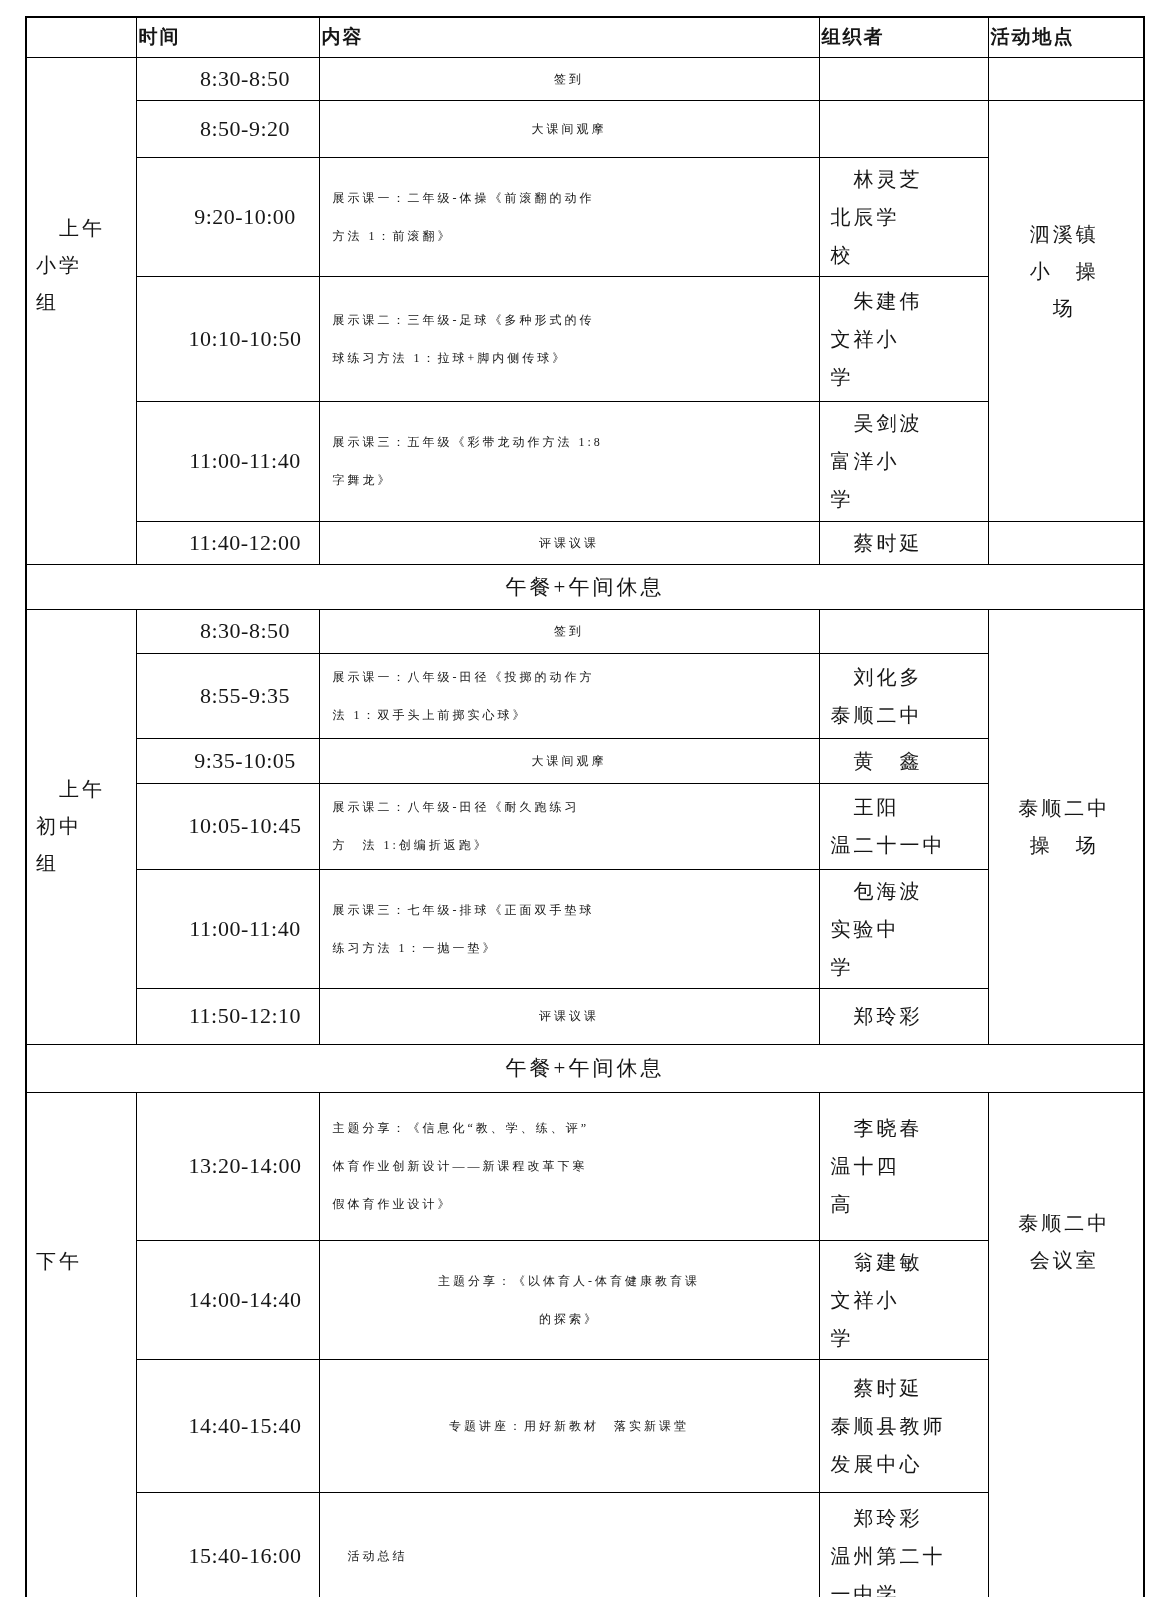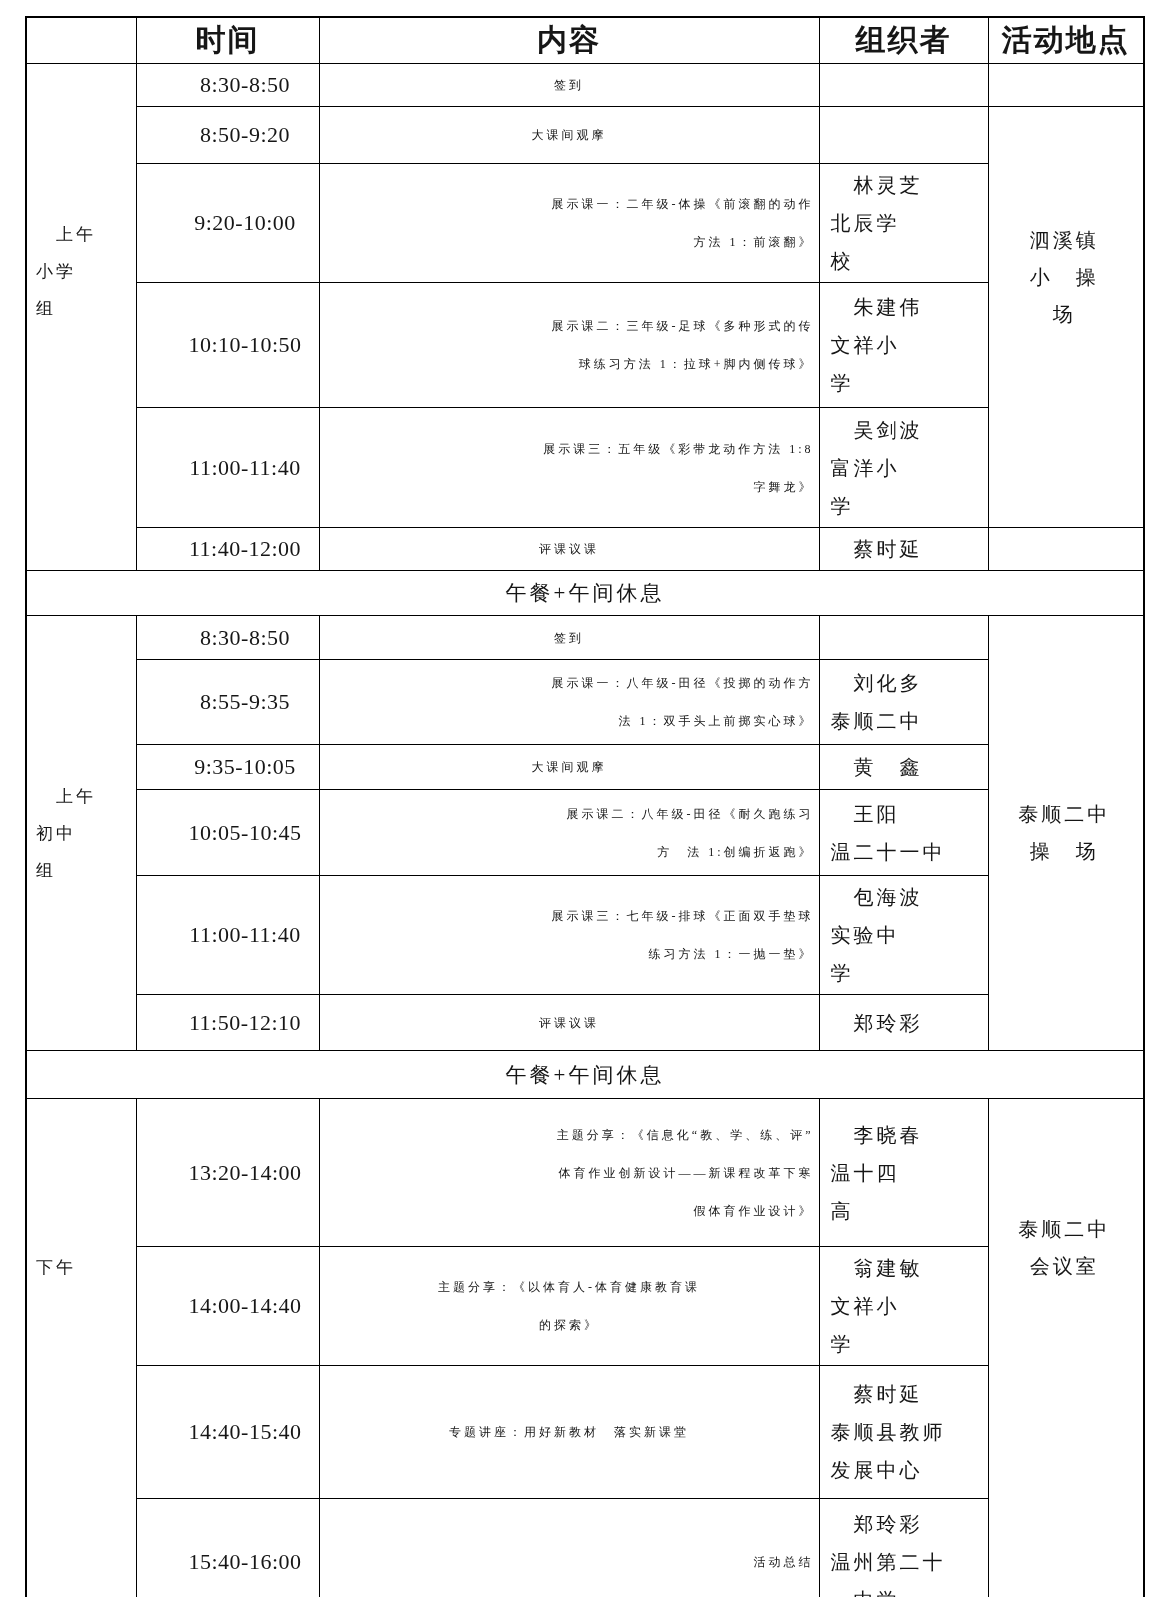--- a/index.html
+++ b/index.html
@@ -24,28 +24,27 @@
   }
   td {
     border: 1.5px solid #000;
     padding: 2px 7px;
     vertical-align: middle;
     overflow: hidden;
   }
   
   td.hdr {
     font-weight: bold;
-    font-size: 30px;
-    text-align: center;
+    font-size: 19px;
     letter-spacing: 2px;
     padding: 2px 2px;
   }
   
   td.grp {
-    font-size: 17px;
+    font-size: 20px;
     line-height: 37px;
     letter-spacing: 3px;
     white-space: pre-line;
     text-align: left;
     padding-left: 9px;
     padding-right: 2px;
     margin-left: 47px;
   }
   
   td.time {
@@ -55,21 +54,21 @@
     padding-left: 42px;
   }
   
   td.cnt {
     font-size: 12px;
     line-height: 38px;
     letter-spacing: 3px;
     white-space: pre-line;
     word-break: keep-all;
   }
-  td.cnt.lft { text-align: right; padding-left: 13px; padding-right: 5px; }
+  td.cnt.lft { text-align: left; padding-left: 13px; padding-right: 5px; }
   td.cnt.ctr { text-align: center; }
   
   td.org {
     font-size: 20px;
     line-height: 38px;
     letter-spacing: 3px;
     white-space: pre-line;
     word-break: keep-all;
     text-align: left;
     padding-left: 11px;

